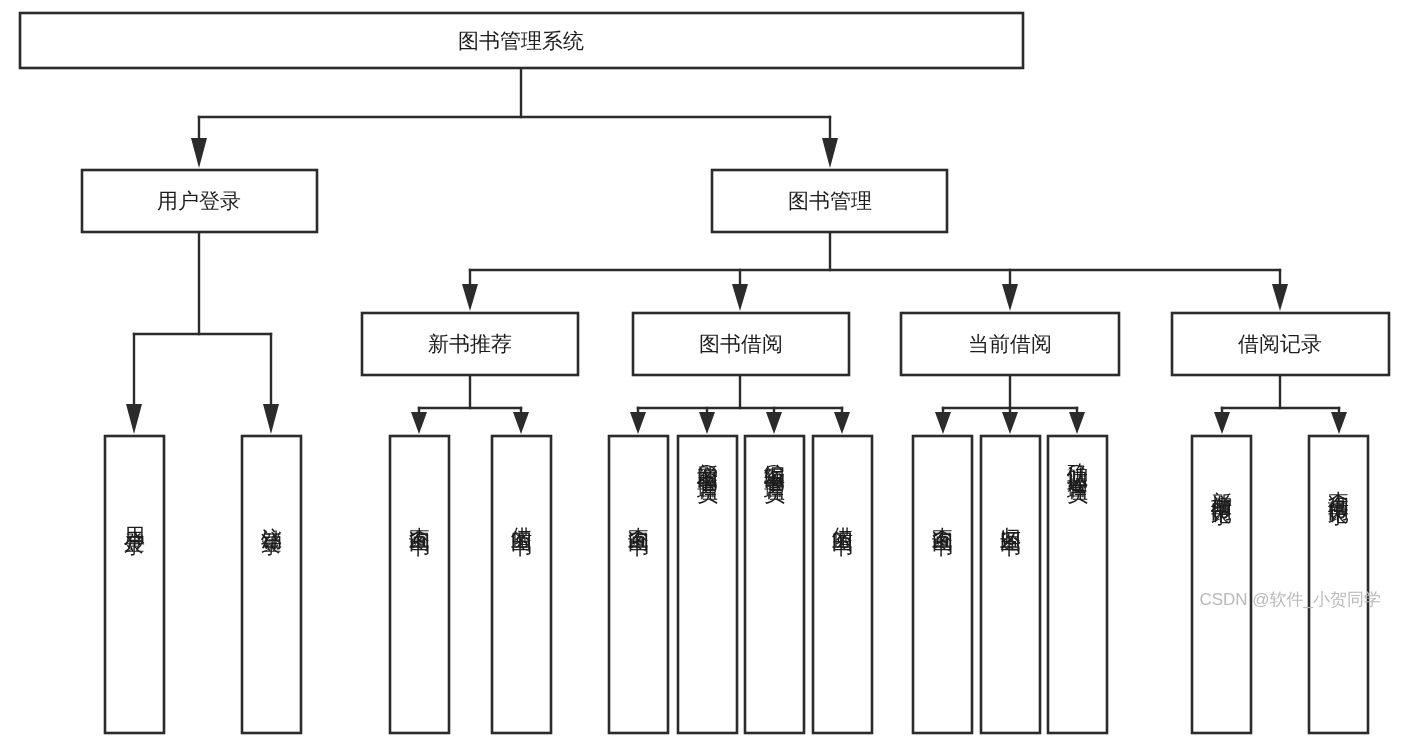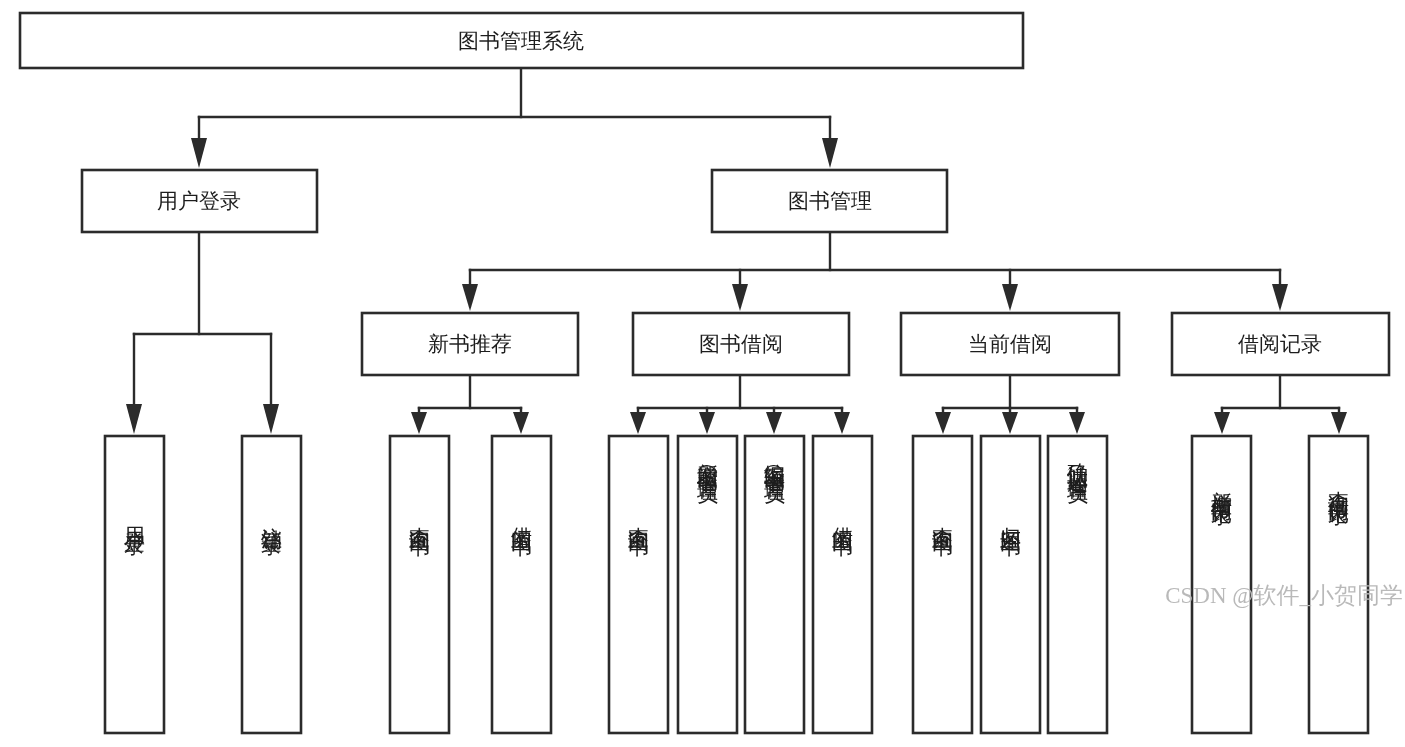--- a/index.html
+++ b/index.html
@@ -52,24 +52,24 @@
     font-family: "Liberation Sans", "DejaVu Sans", sans-serif;
     font-size: 21px;
     fill: #1d1d1d;
     writing-mode: vertical-rl;
     text-orientation: upright;
     letter-spacing: 3px;
     white-space: pre;
   }
   .watermark {
     position: absolute;
-    right: 2px;
+    right: 24px;
     bottom: 6px;
-    font-family: Liberation Serif, serif;
-    font-size: 23px;
+    font-family: Liberation Sans, sans-serif;
+    font-size: 17px;
     color: #b9b9b9;
     white-space: nowrap;
     user-select: none;
   }
 </style>
 </head>
 <body>
 
 <div id="diagram-root">
 

